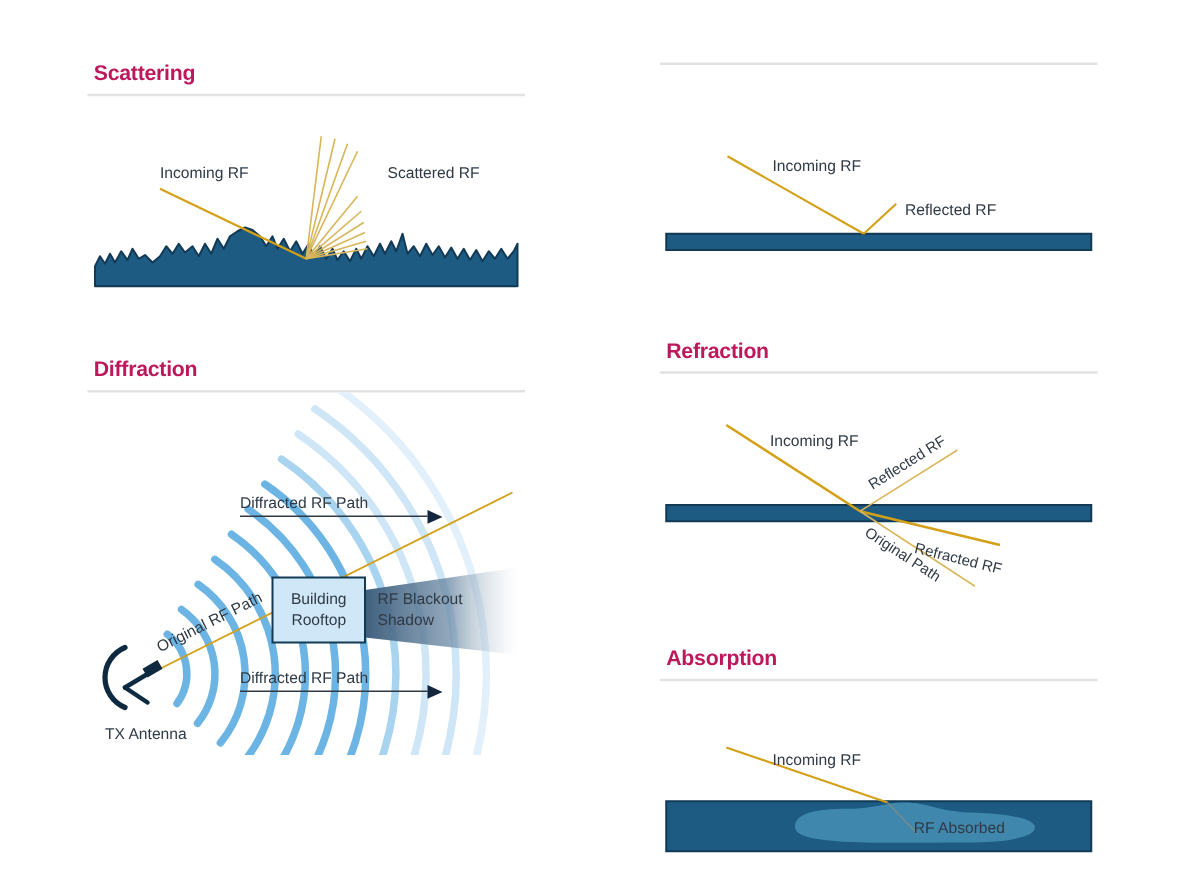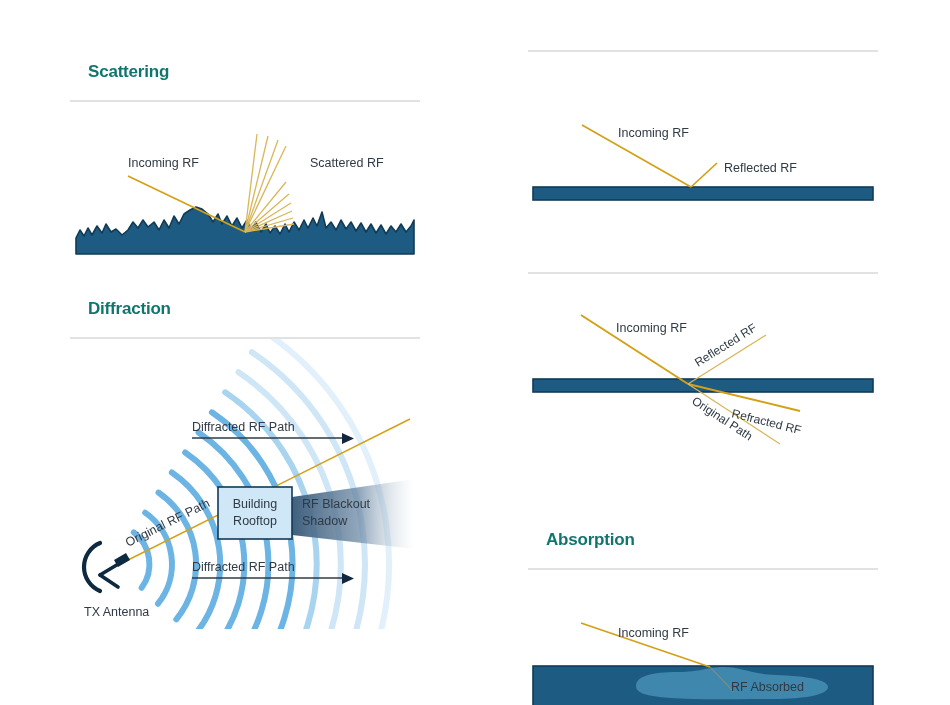--- a/index.html
+++ b/index.html
@@ -3,22 +3,22 @@
 <meta charset="utf-8">
 <style>
   html,body{margin:0;padding:0;}
   body{
     width:950px;height:705px;background:#ffffff;
     font-family:"Liberation Sans", sans-serif;
     overflow:hidden;position:relative;
   }
   .panel{position:absolute;}
   .panel-title{
-    font-size:17px;font-weight:bold;color:#0f766e;
-    letter-spacing:-0.2px;margin:18px;
+    font-size:17px;font-weight:bold;color:#be185d;
+    letter-spacing:-0.2px;margin:5px;
   }
   .panel-rule{
     height:2px;background:#e2e2e2;margin-top:6px;width:100%;
   }
   .figure{position:relative;width:100%;}
   svg{display:block;overflow:visible;}
   .lbl{
     font-family:"Liberation Sans", sans-serif;
     font-size:12.5px;fill:#2f3a45;
   }
@@ -154,20 +154,21 @@
         <line x1="30" y1="236" x2="48" y2="248" stroke="#0e2a40" stroke-width="3.6" stroke-linecap="round"></line>
         <line x1="30" y1="236" x2="50" y2="224" stroke="#0e2a40" stroke-width="3.6" stroke-linecap="round"></line>
         <path d="M44,221 L56,214 L60,221 L48,228 Z" fill="#0e2a40"></path>
       </g>
       <text class="lbl" x="14" y="277">TX Antenna</text>
     </svg>
   </div>
 </div>
 
 <div class="panel" id="p-refraction">
+  <div class="panel-title">Refraction</div>
   <div class="panel-rule"></div>
   <div class="figure">
     <svg width="350" height="180" viewBox="0 0 350 180">
       <rect x="5" y="105" width="340" height="13" fill="#1d5b83" stroke="#123a55" stroke-width="1.6"></rect>
 
       <line x1="53" y1="41" x2="160" y2="110" stroke="#d4a017" stroke-width="2"></line>
 
       <line x1="160" y1="110" x2="272" y2="137" stroke="#d4a017" stroke-width="2"></line>
 
       <line x1="160" y1="110" x2="238" y2="61" stroke="#d9b65a" stroke-width="1.2"></line>

